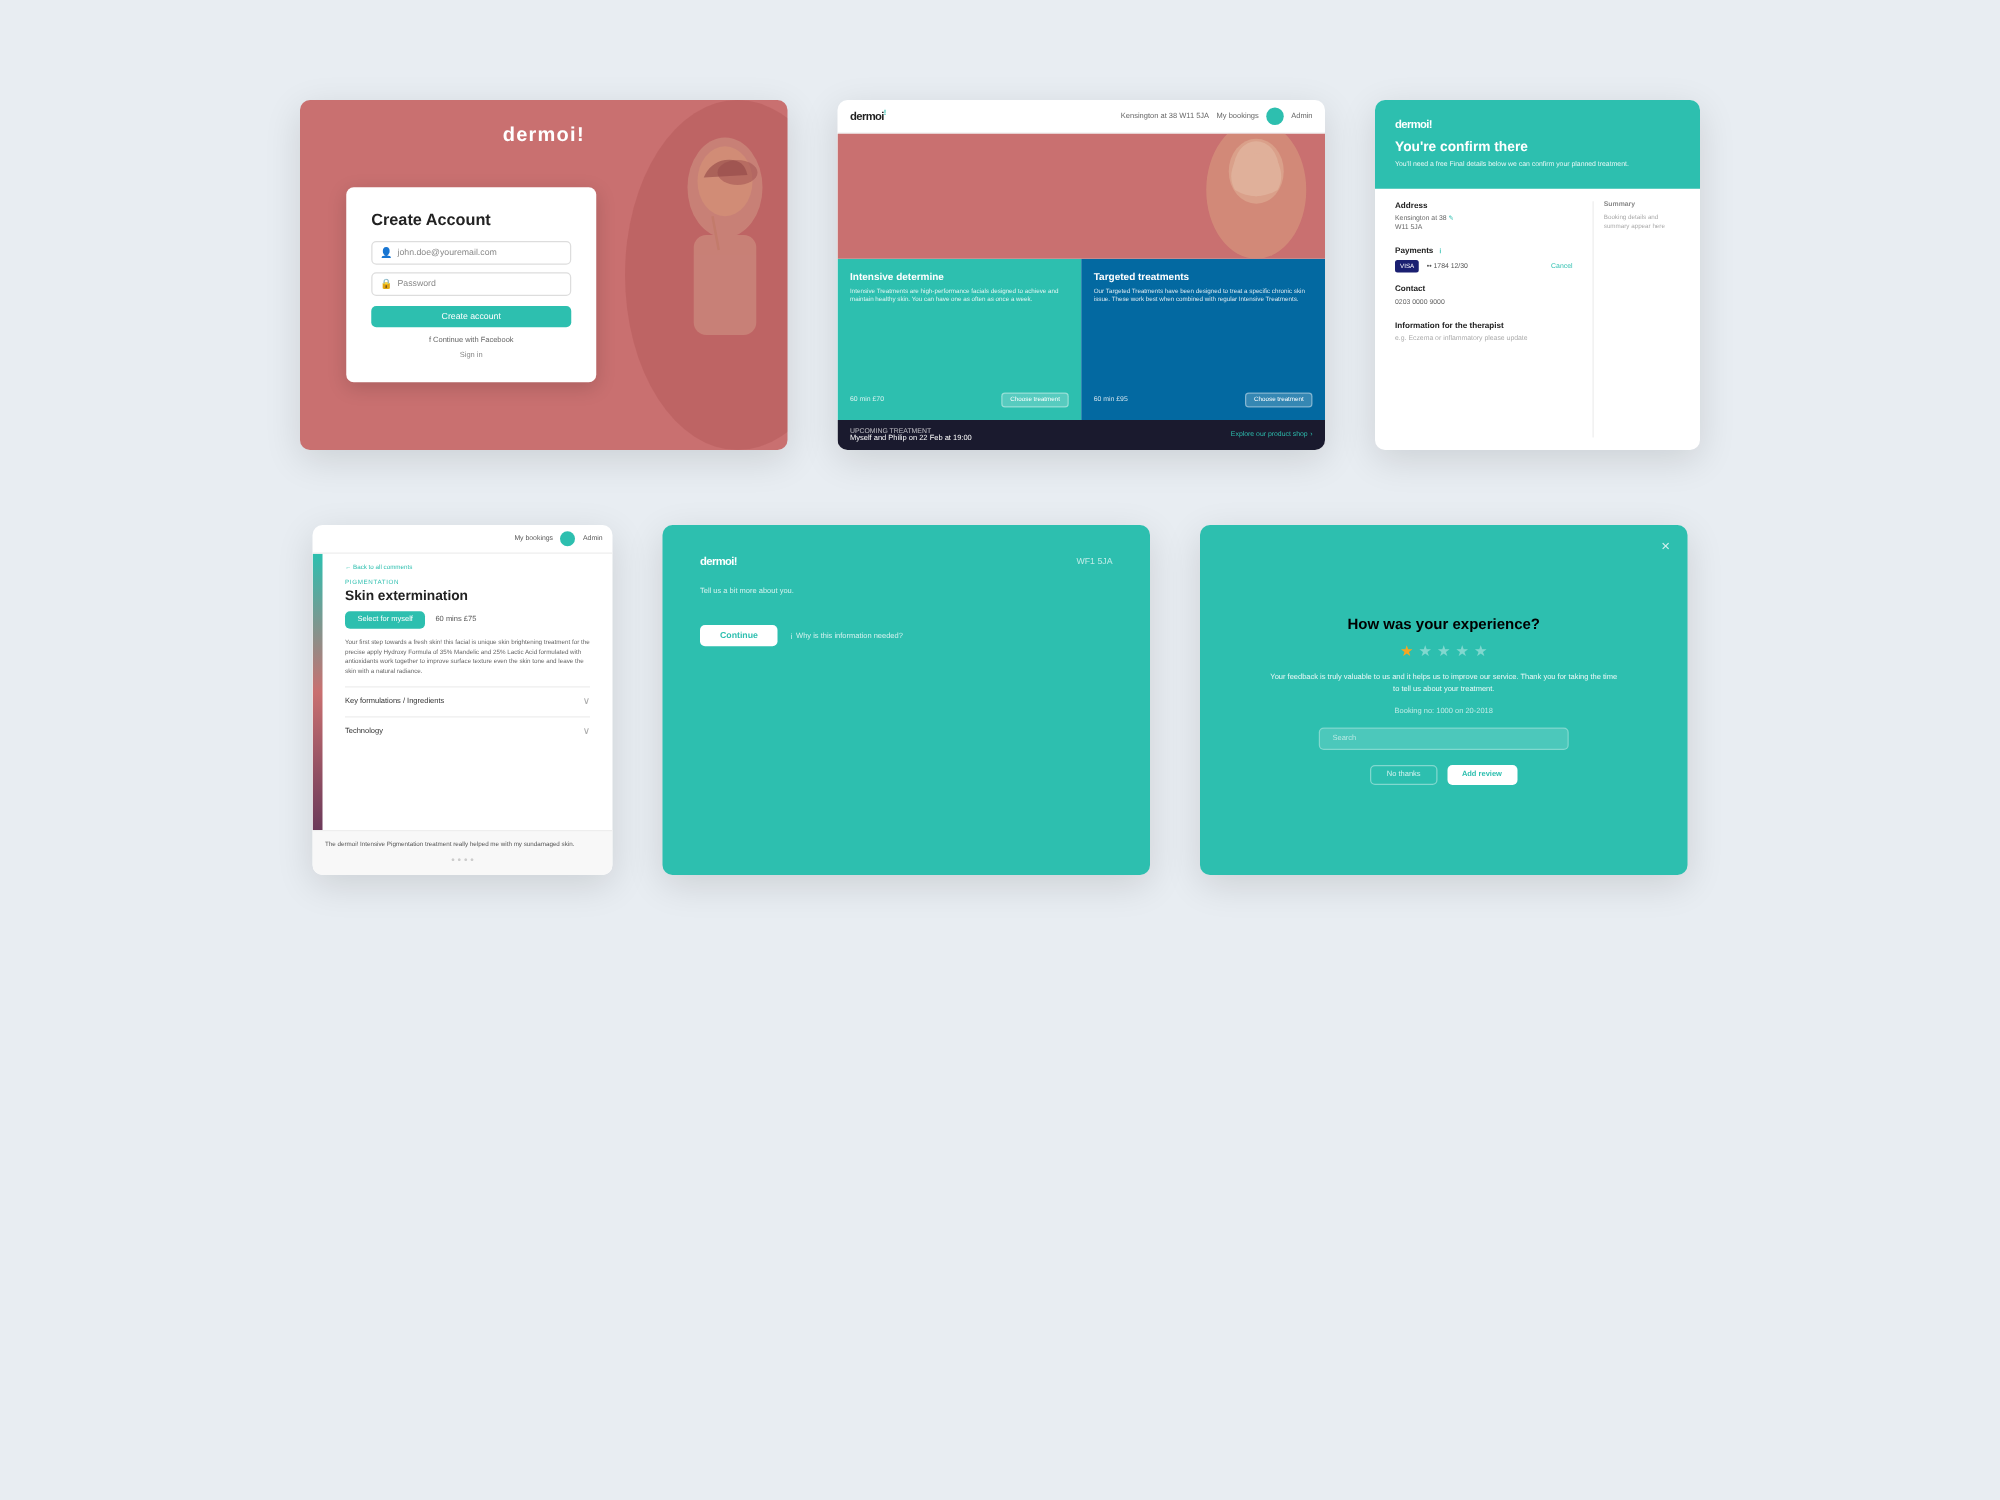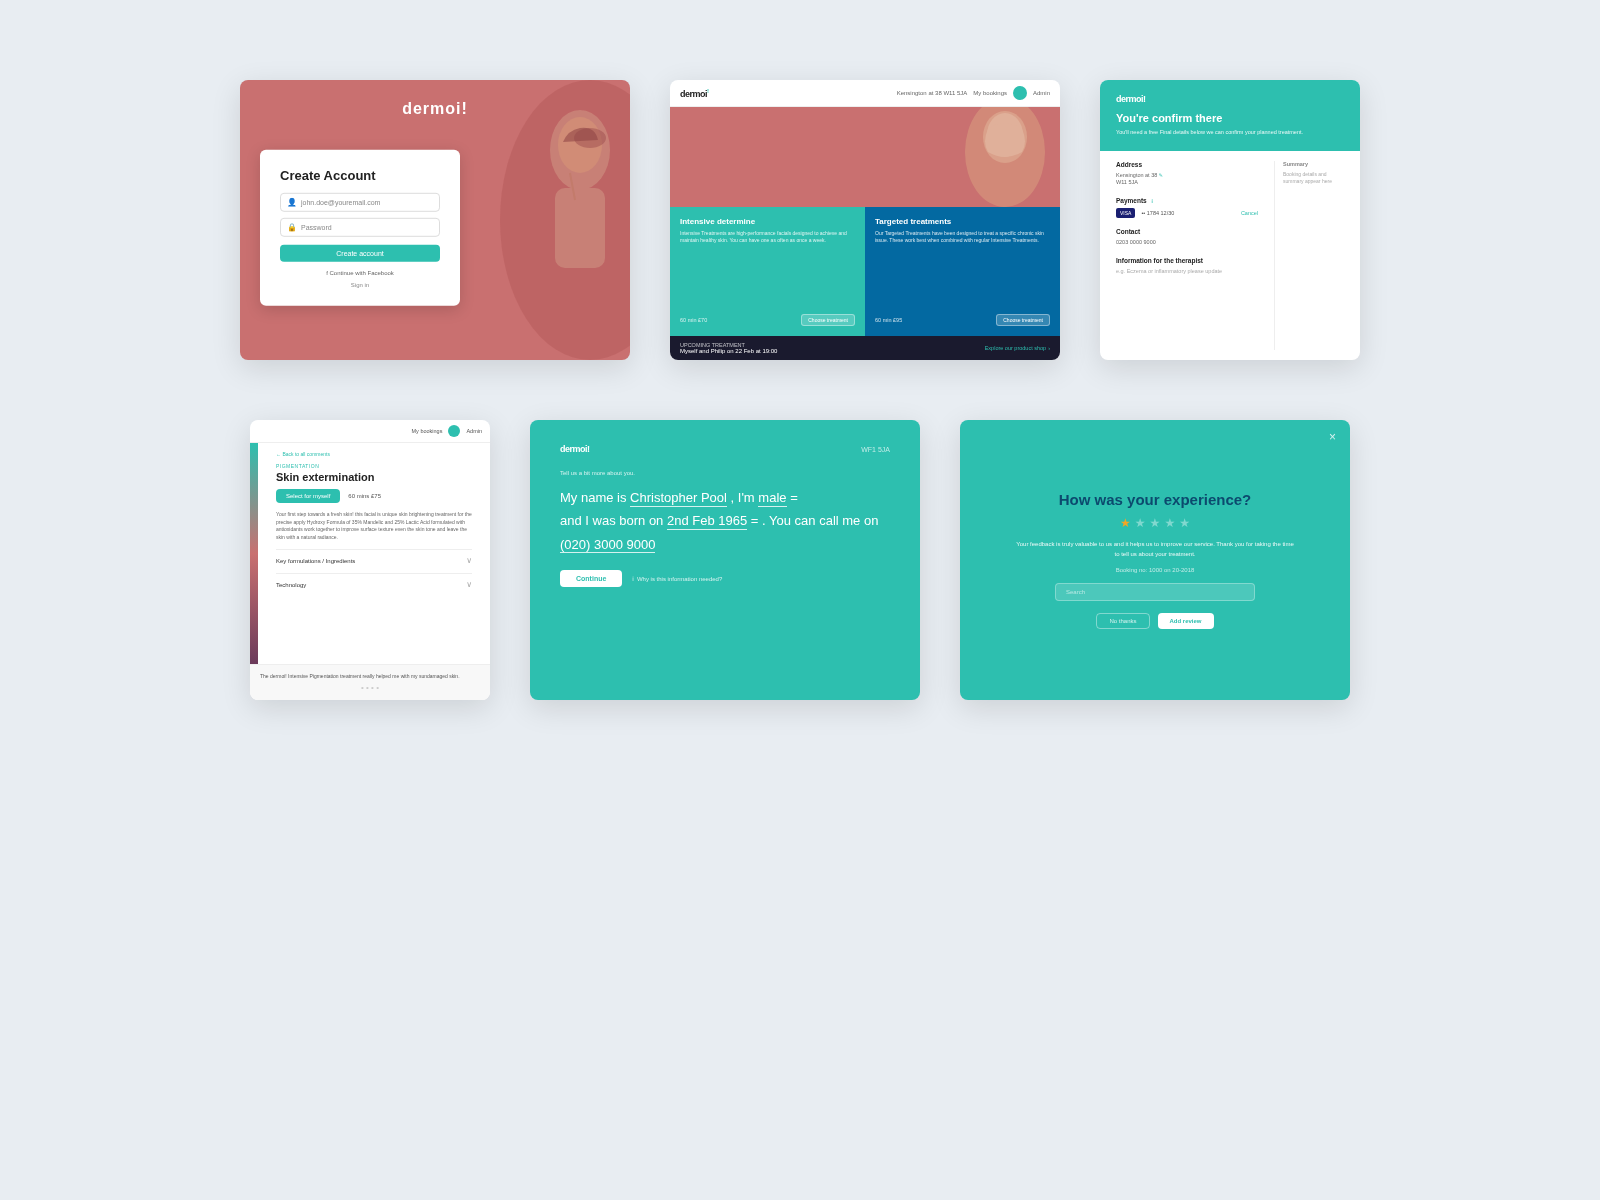--- a/index.html
+++ b/index.html
@@ -53,21 +53,21 @@
       left: 50%;
       transform: translateX(-50%);
       color: white;
       font-size: 16px;
       font-weight: 700;
       letter-spacing: 1px;
     }
 
     .card-create .form-box {
       position: absolute;
-      left: 20px;
+      left: 37px;
       top: 50%;
       transform: translateY(-45%);
       background: white;
       border-radius: 6px;
       padding: 18px 20px;
       width: 200px;
       box-shadow: 0 4px 15px rgba(0,0,0,0.15);
     }
 
     .card-create .form-box h2 {
@@ -559,23 +559,23 @@
     .card-review .close-btn {
       position: absolute;
       top: 10px;
       right: 14px;
       color: rgba(255,255,255,0.8);
       font-size: 12px;
       cursor: pointer;
     }
 
     .card-review h2 {
-      font-size: 15px;
+      font-size: 12px;
       font-weight: 700;
-      color: #0c4a6e;
+      color: #000000;
       text-align: center;
       margin-bottom: 8px;
     }
 
     .card-review .stars {
       display: flex;
       gap: 4px;
       margin-bottom: 10px;
     }
 
@@ -860,33 +860,20 @@
         <div style="text-align:center;margin-top:4px;font-size:8px;color:#ccc;">• • • •</div>
       </div>
     </div>
 
     <div class="card card-about">
       <div style="display:flex;align-items:center;justify-content:space-between;margin-bottom:16px;">
         <span class="dermoi-logo-white">dermoi!</span>
         <span style="color:rgba(255,255,255,0.7);font-size:7px;">WF1 5JA</span>
       </div>
       <p class="tell-us">Tell us a bit more about you.</p>
-      <div class="form-sentence">
-        <span>My name is</span>
-        <span class="underlined">Christopher Pool</span>
-        <span>, I'm</span>
-        <span class="underlined">male</span>
-        <span> =</span>
-        <br>
-        <span>and I was born on</span>
-        <span class="underlined">2nd Feb 1965</span>
-        <span> = . You can call me on</span>
-        <br>
-        <span class="phone-underlined">(020) 3000 9000</span>
-      </div>
       <div class="bottom-row">
         <button class="btn-continue">Continue</button>
         <div class="why-link">
           <span>ℹ</span>
           <span>Why is this information needed?</span>
         </div>
       </div>
     </div>
 
     <div class="card card-review">

